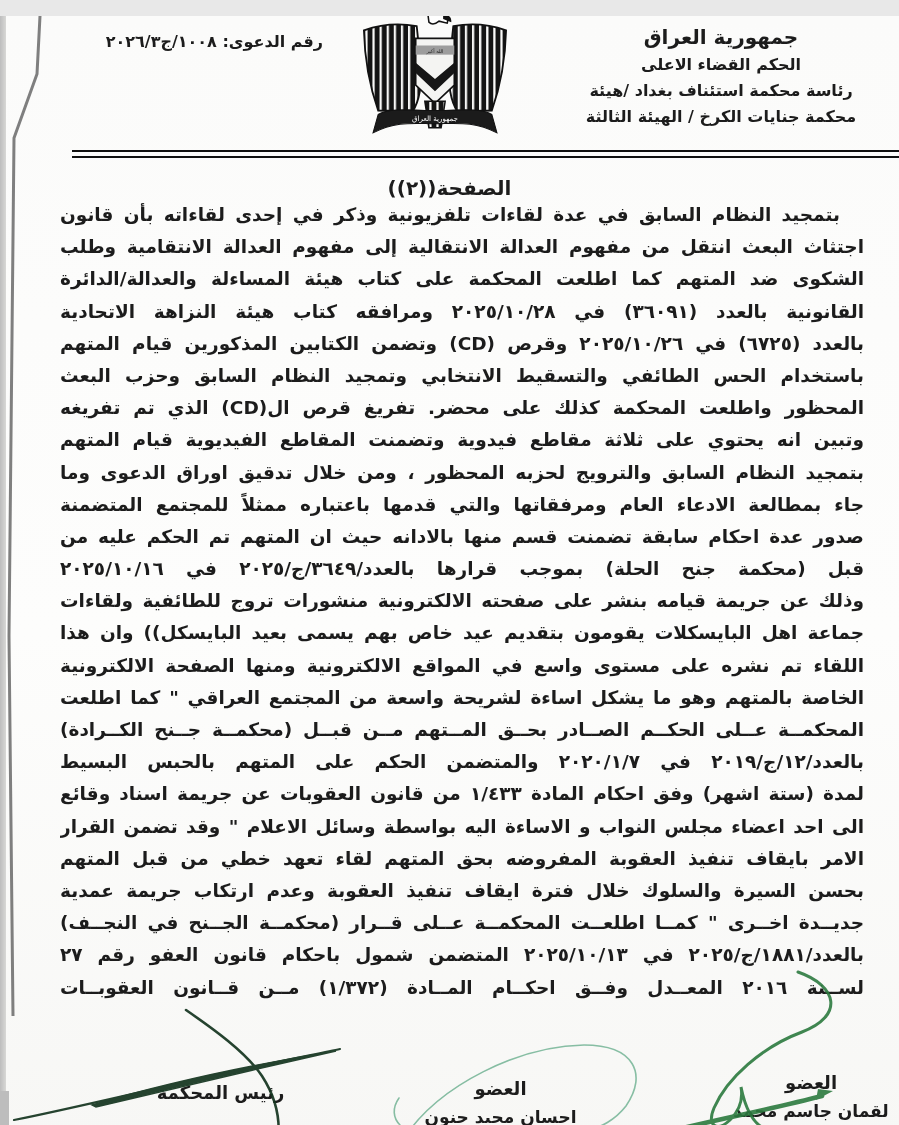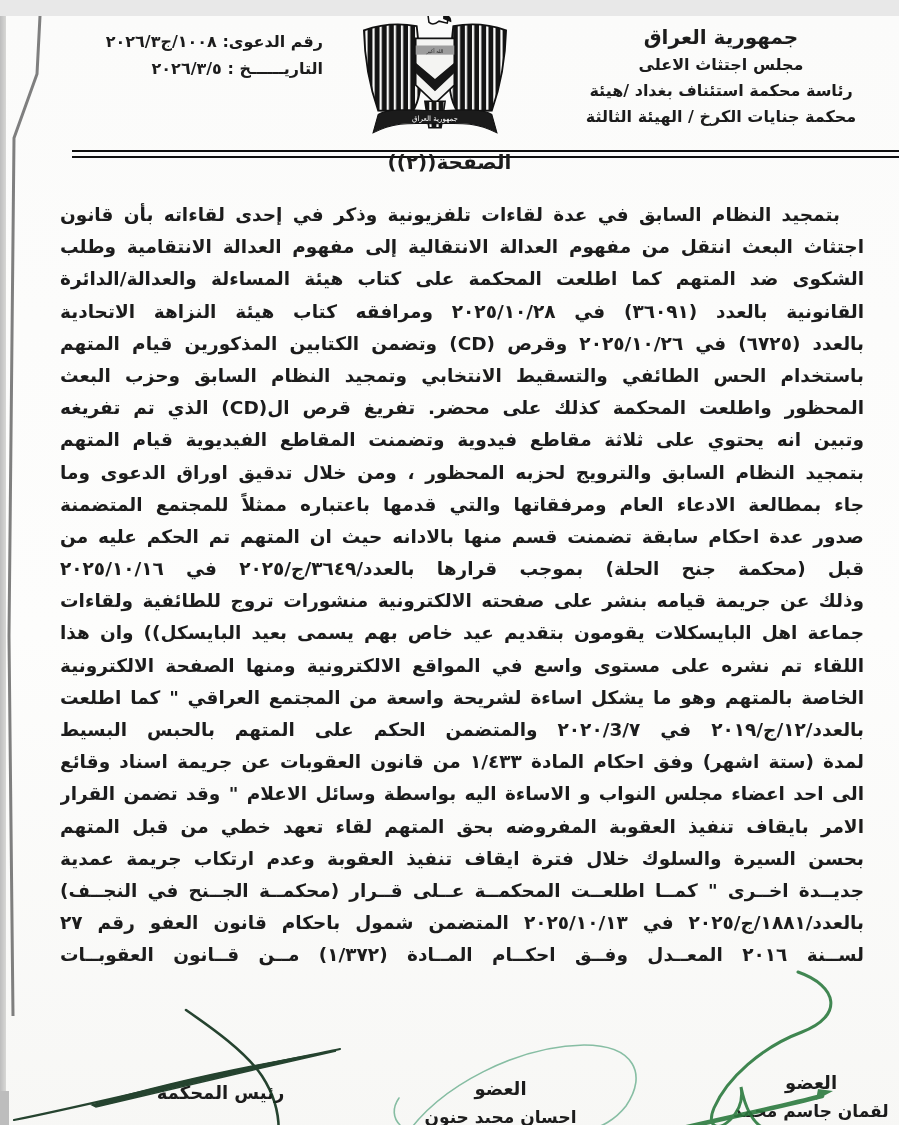--- a/index.html
+++ b/index.html
@@ -10,21 +10,21 @@
         background:linear-gradient(90deg,#bdbdbd,#d8d8d6);}
   .scan-lines{position:absolute;left:0;top:0;width:899px;height:1125px;pointer-events:none;}
   .case-info{position:absolute;left:55px;top:12px;width:268px;text-align:right;
         font-weight:bold;font-size:16px;line-height:27px;}
   .header-block{position:absolute;right:8px;top:6px;width:340px;text-align:center;
         font-weight:bold;font-size:16px;line-height:26px;}
   .header-block .country{font-size:20px;line-height:30px;letter-spacing:-.5px;}
   .emblem{position:absolute;left:352px;top:-4px;width:166px;height:132px;}
   .rule-double{position:absolute;left:72px;right:0;top:134px;height:4px;
         border-top:2.5px solid #101010;border-bottom:2.5px solid #101010;}
-  .page-heading{position:absolute;left:0;top:134px;width:100%;text-align:center;
+  .page-heading{position:absolute;left:0;top:160px;width:100%;text-align:center;
         font-weight:bold;font-size:20px;}
   .body-text{position:absolute;left:60px;top:183px;width:804px;font-weight:bold;
         font-size:18.5px;}
   .bline{height:32.2px;line-height:32.2px;text-align:justify;text-align-last:justify;
         overflow:hidden;white-space:nowrap;}
   .bline.indent{padding-right:24px;}
   .sig{position:absolute;text-align:center;font-weight:bold;z-index:2;}
   .sig .t{font-size:18px;}
   .sig .n{font-size:17px;margin-top:8px;}
   .sig-right{left:722px;top:1056px;width:178px;}
@@ -41,29 +41,25 @@
   <svg class="scan-lines" viewBox="0 0 899 1125">
     <polyline points="40,0 37,58 14,122 9,620 13,1000" fill="none" stroke="#555" stroke-width="3" opacity="0.75"></polyline>
     <rect x="0" y="1075" width="9" height="50" fill="#bdbdbd"></rect>
   </svg>
 
   <div class="case-info">
     <div>
       <span>رقم الدعوى:</span>
       <span>١٠٠٨/ج٢٠٢٦/٣</span>
     </div>
-    <div>
-      <span>التاريــــــخ :</span>
-      <span>٢٠٢٦/٣/٥</span>
-    </div>
   </div>
 
   <div class="header-block">
     <div class="country">جمهورية العراق</div>
-    <div>مجلس اجتثاث الاعلى</div>
+    <div>الحكم القضاء الاعلى</div>
     <div>رئاسة محكمة استئناف بغداد /هيئة</div>
     <div>محكمة جنايات الكرخ / الهيئة الثالثة</div>
   </div>
 
   <div class="emblem">
     <svg viewBox="0 0 160 130" width="166" height="132">
       <defs>
         <pattern id="wstripe" width="7" height="12" patternUnits="userSpaceOnUse">
           <rect width="7" height="12" fill="#141414"></rect>
           <rect x="4.4" width="2.2" height="12" fill="#fbfbfa"></rect>
@@ -103,21 +99,22 @@
       <div class="bline">المحظور واطلعت المحكمة كذلك على محضر. تفريغ قرص ال(CD) الذي تم تفريغه</div>
       <div class="bline">وتبين انه يحتوي على ثلاثة مقاطع فيدوية وتضمنت المقاطع الفيديوية قيام المتهم</div>
       <div class="bline">بتمجيد النظام السابق والترويج لحزبه المحظور ، ومن خلال تدقيق اوراق الدعوى وما</div>
       <div class="bline">جاء بمطالعة الادعاء العام ومرفقاتها والتي قدمها باعتباره ممثلاً للمجتمع المتضمنة</div>
       <div class="bline">صدور عدة احكام سابقة تضمنت قسم منها بالادانه حيث ان المتهم تم الحكم عليه من</div>
       <div class="bline">قبل (محكمة جنح الحلة) بموجب قرارها بالعدد/٣٦٤٩/ج/٢٠٢٥ في ٢٠٢٥/١٠/١٦</div>
       <div class="bline">وذلك عن جريمة قيامه بنشر على صفحته الالكترونية منشورات تروج للطائفية ولقاءات</div>
       <div class="bline">جماعة اهل البايسكلات يقومون بتقديم عيد خاص بهم يسمى بعيد البايسكل)) وان هذا</div>
       <div class="bline">اللقاء تم نشره على مستوى واسع في المواقع الالكترونية ومنها الصفحة الالكترونية</div>
       <div class="bline">الخاصة بالمتهم وهو ما يشكل اساءة لشريحة واسعة من المجتمع العراقي " كما اطلعت</div>
-      <div class="bline">بالعدد/١٢/ج/٢٠١٩ في ٢٠٢٠/3/٧ والمتضمن الحكم على المتهم بالحبس البسيط</div>
+      <div class="bline">المحكمــة عــلى الحكــم الصــادر بحــق المــتهم مــن قبــل (محكمــة جــنح الكــرادة)</div>
+      <div class="bline">بالعدد/١٢/ج/٢٠١٩ في ٢٠٢٠/١/٧ والمتضمن الحكم على المتهم بالحبس البسيط</div>
       <div class="bline">لمدة (ستة اشهر) وفق احكام المادة ١/٤٣٣ من قانون العقوبات عن جريمة اسناد وقائع</div>
       <div class="bline">الى احد اعضاء مجلس النواب و الاساءة اليه بواسطة وسائل الاعلام " وقد تضمن القرار</div>
       <div class="bline">الامر بايقاف تنفيذ العقوبة المفروضه بحق المتهم لقاء تعهد خطي من قبل المتهم</div>
       <div class="bline">بحسن السيرة والسلوك خلال فترة ايقاف تنفيذ العقوبة وعدم ارتكاب جريمة عمدية</div>
       <div class="bline">جديــدة اخــرى " كمــا اطلعــت المحكمــة عــلى قــرار (محكمــة الجــنح في النجــف)</div>
       <div class="bline">بالعدد/١٨٨١/ج/٢٠٢٥ في ٢٠٢٥/١٠/١٣ المتضمن شمول باحكام قانون العفو رقم ٢٧</div>
       <div class="bline">لســنة ٢٠١٦ المعــدل وفــق احكــام المــادة (١/٣٧٢) مــن قــانون العقوبــات</div>
     </div>
 
   <div class="sig sig-right">

